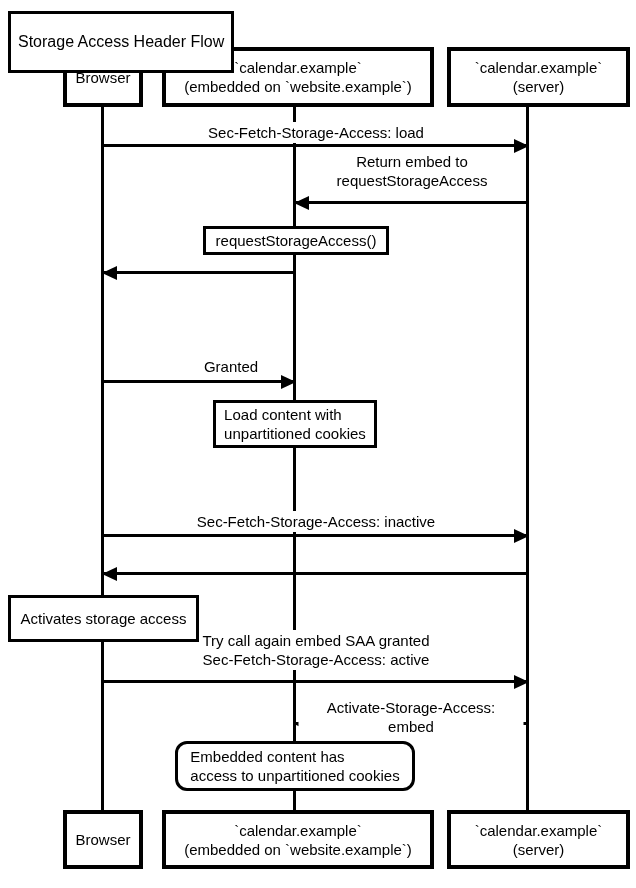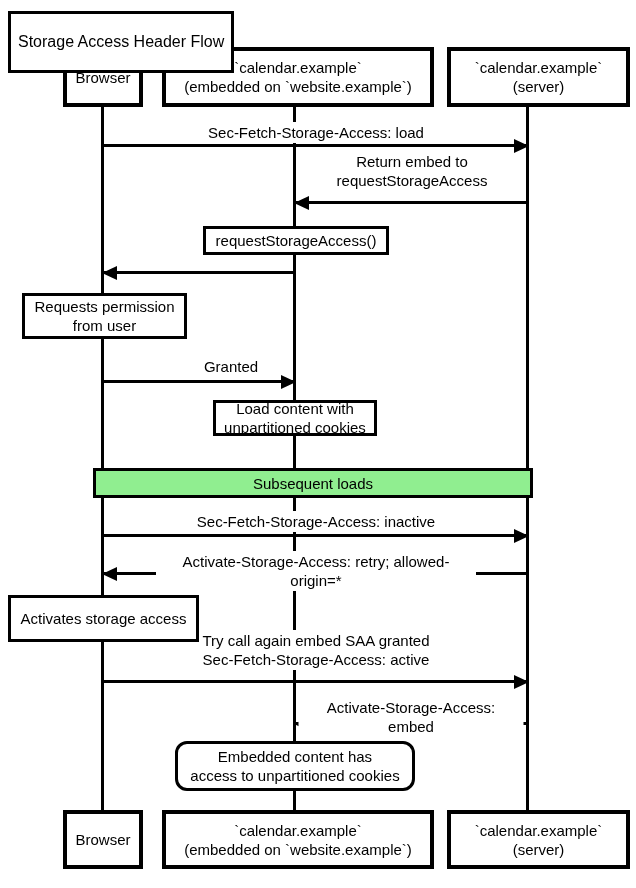--- a/index.html
+++ b/index.html
@@ -41,42 +41,39 @@
   .msg-label{
     position:absolute;transform:translateX(-50%);
     background:var(--box-fill);padding:1px 4px;
     font-size:15px;line-height:19px;text-align:center;white-space:pre-line;
     z-index:4;
   }
   .note{
     position:absolute;box-sizing:border-box;
     border:3px solid var(--line);background:var(--box-fill);
     display:flex;align-items:center;justify-content:center;
-    font-size:15px;line-height:19px;text-align:center;white-space:pre-line;
+    font-size:15px;line-height:19px;white-space:pre-line;
     z-index:5;
   }
   .divider{
     position:absolute;left:93px;top:468px;width:440px;height:30px;box-sizing:border-box;
     border:3px solid var(--line);background:var(--divider-fill);
     display:flex;align-items:center;justify-content:center;
     font-size:15px;z-index:2;
   }
 </style>
 </head>
 <body>
 
 <div class="canvas">
 
   <div class="lifeline" style="left:101px;"></div>
   <div class="lifeline" style="left:293px;"></div>
   <div class="lifeline" style="left:526px;"></div>
 
-  <div class="divider">
-    <span>Subsequent loads</span>
-  </div>
 
   <div class="msg-label" style="left:316px;top:122px;">Sec-Fetch-Storage-Access: load</div>
   <div class="arrow" style="left:103px;top:144px;width:425px;">
     <span class="line"></span>
     <span class="head right"></span>
   </div>
 
   <div class="msg-label" style="left:412px;top:151px;">Return embed to
 requestStorageAccess</div>
   <div class="arrow" style="left:295px;top:201px;width:233px;">
@@ -85,43 +82,38 @@
   </div>
 
   <div class="note" style="left:203px;top:226px;width:186px;height:29px;">
     <span>requestStorageAccess()</span>
   </div>
   <div class="arrow" style="left:103px;top:271px;width:192px;">
     <span class="line"></span>
     <span class="head left"></span>
   </div>
 
-  <div class="note" style="left:22px;top:293px;width:165px;height:46px;">
-    <span>Requests permission
-from user</span>
-  </div>
 
   <div class="msg-label" style="left:199px;top:356px;margin-left:32px;">Granted</div>
   <div class="arrow" style="left:103px;top:380px;width:192px;">
     <span class="line"></span>
     <span class="head right"></span>
   </div>
 
-  <div class="note" style="left:213px;top:400px;width:164px;height:36px;">
+  <div class="note" style="left:213px;top:400px;width:164px;height:48px;">
     <span>Load content with
 unpartitioned cookies</span>
   </div>
 
   <div class="msg-label" style="left:316px;top:511px;">Sec-Fetch-Storage-Access: inactive</div>
   <div class="arrow" style="left:103px;top:534px;width:425px;">
     <span class="line"></span>
     <span class="head right"></span>
   </div>
 
-  <div class="msg-label" style="left:316px;top:551px;">Activate-Storage-Access: retry; allowed-origin=*</div>
   <div class="arrow" style="left:103px;top:572px;width:425px;">
     <span class="line"></span>
     <span class="head left"></span>
   </div>
 
   <div class="note" style="left:8px;top:595px;width:191px;height:47px;">
     <span>Activates storage access</span>
   </div>
 
   <div class="msg-label" style="left:316px;top:630px;">Try call again embed SAA granted

